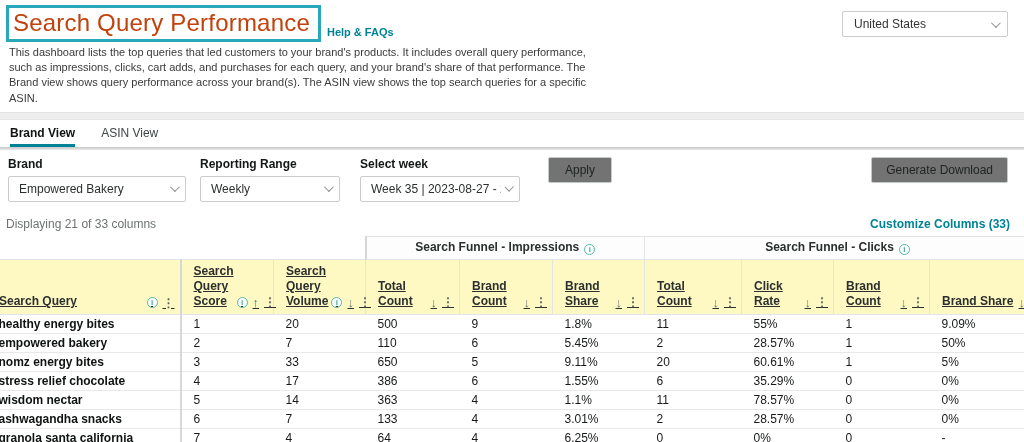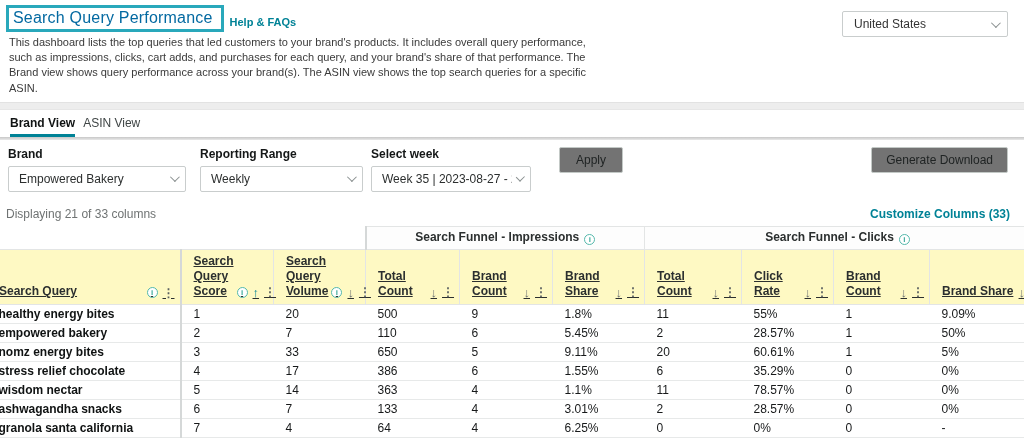--- a/index.html
+++ b/index.html
@@ -9,46 +9,46 @@
     --gray:#6f7373;
     --border:#e3e5e5;
   }
   *{box-sizing:border-box;margin:0;padding:0;}
   html,body{width:1024px;height:442px;overflow:hidden;background:#fff;
     font-family:"Liberation Sans", sans-serif;color:var(--txt);}
   
   .hdr{position:relative;padding:5px 0 0 6px;}
   .title-row{display:flex;align-items:flex-end;gap:6px;}
   .title-box{border:3px solid var(--annot);padding:1px 8px 2px 4px;display:inline-block;}
-  .title-box span{font-size:16px;font-weight:400;color:#0369a1;letter-spacing:.2px;}
+  .title-box span{font-size:24px;font-weight:400;color:#c2410c;letter-spacing:.2px;}
   .help{color:var(--accent);font-size:11px;font-weight:bold;text-decoration:none;
     padding-bottom:4px;cursor:pointer;text-align:center;}
   .desc{font-size:11px;color:#3a3a3a;line-height:1.38;max-width:600px;margin:3px 0 0 3px;}
   .marketplace{position:absolute;top:11px;right:16px;width:166px;height:26px;
     border:1px solid #c9cdcd;background:#fff;display:flex;align-items:center;
     justify-content:space-between;padding:0 9px 0 11px;font-size:12px;color:#333;
     cursor:pointer;border-radius:2px;}
   .chev{width:7px;height:7px;border-right:1.5px solid #8a9090;border-bottom:1.5px solid #8a9090;
     transform:rotate(45deg) translateY(-2px);display:inline-block;}
   
   .band{height:8px;background:#ededed;border-top:1px solid #e2e2e2;border-bottom:1px solid #e6e6e6;margin-top:6px;}
-  .tabs{display:flex;gap:8px;padding:6px 0 0 10px;background:#fff;height:27px;}
+  .tabs{display:flex;gap:26px;padding:6px 0 0 10px;background:#fff;height:27px;}
   .tab{font-size:12px;color:#3f4545;padding-bottom:5px;cursor:pointer;}
   .tab.active{font-weight:bold;color:#101313;border-bottom:3px solid var(--accent);}
   .tab-divider{height:3px;background:linear-gradient(#c7c7c7,#e9e9e9);}
   
   .filters{display:flex;align-items:flex-start;padding:7px 16px 9px 8px;background:#fff;}
   .fgroup{display:flex;flex-direction:column;gap:5px;}
   .flabel{font-size:12px;font-weight:bold;color:#141717;}
   .fselect{height:26px;border:1px solid #c9cdcd;border-radius:2px;background:#fff;
     display:flex;align-items:center;justify-content:space-between;gap:4px;
     padding:0 8px 0 10px;font-size:12px;color:#2c2f2f;cursor:pointer;overflow:hidden;}
   .fselect .val{white-space:nowrap;overflow:hidden;}
   .w-brand{width:178px;margin-right:14px;}
-  .w-range{width:163px;margin-right:8px;}
+  .w-range{width:140px;margin-right:20px;}
   .w-week{width:160px;margin-right:28px;}
   .btn{height:26px;border:1px solid #c3c9c6;border-radius:2px;background:#737373;
     font-size:12px;color:#202424;padding:0 16px;cursor:pointer;
     font-family:"Liberation Sans", sans-serif;}
   .btn.dl{margin-left:auto;padding:0 14px;}
   
   .meta{display:flex;justify-content:space-between;gap:10px;align-items:center;
     padding:6px 14px 5px 6px;font-size:12px;}
   .meta .disp{color:var(--gray);}
   .meta .cust{color:var(--accent);font-weight:bold;cursor:pointer;text-decoration:none;}

